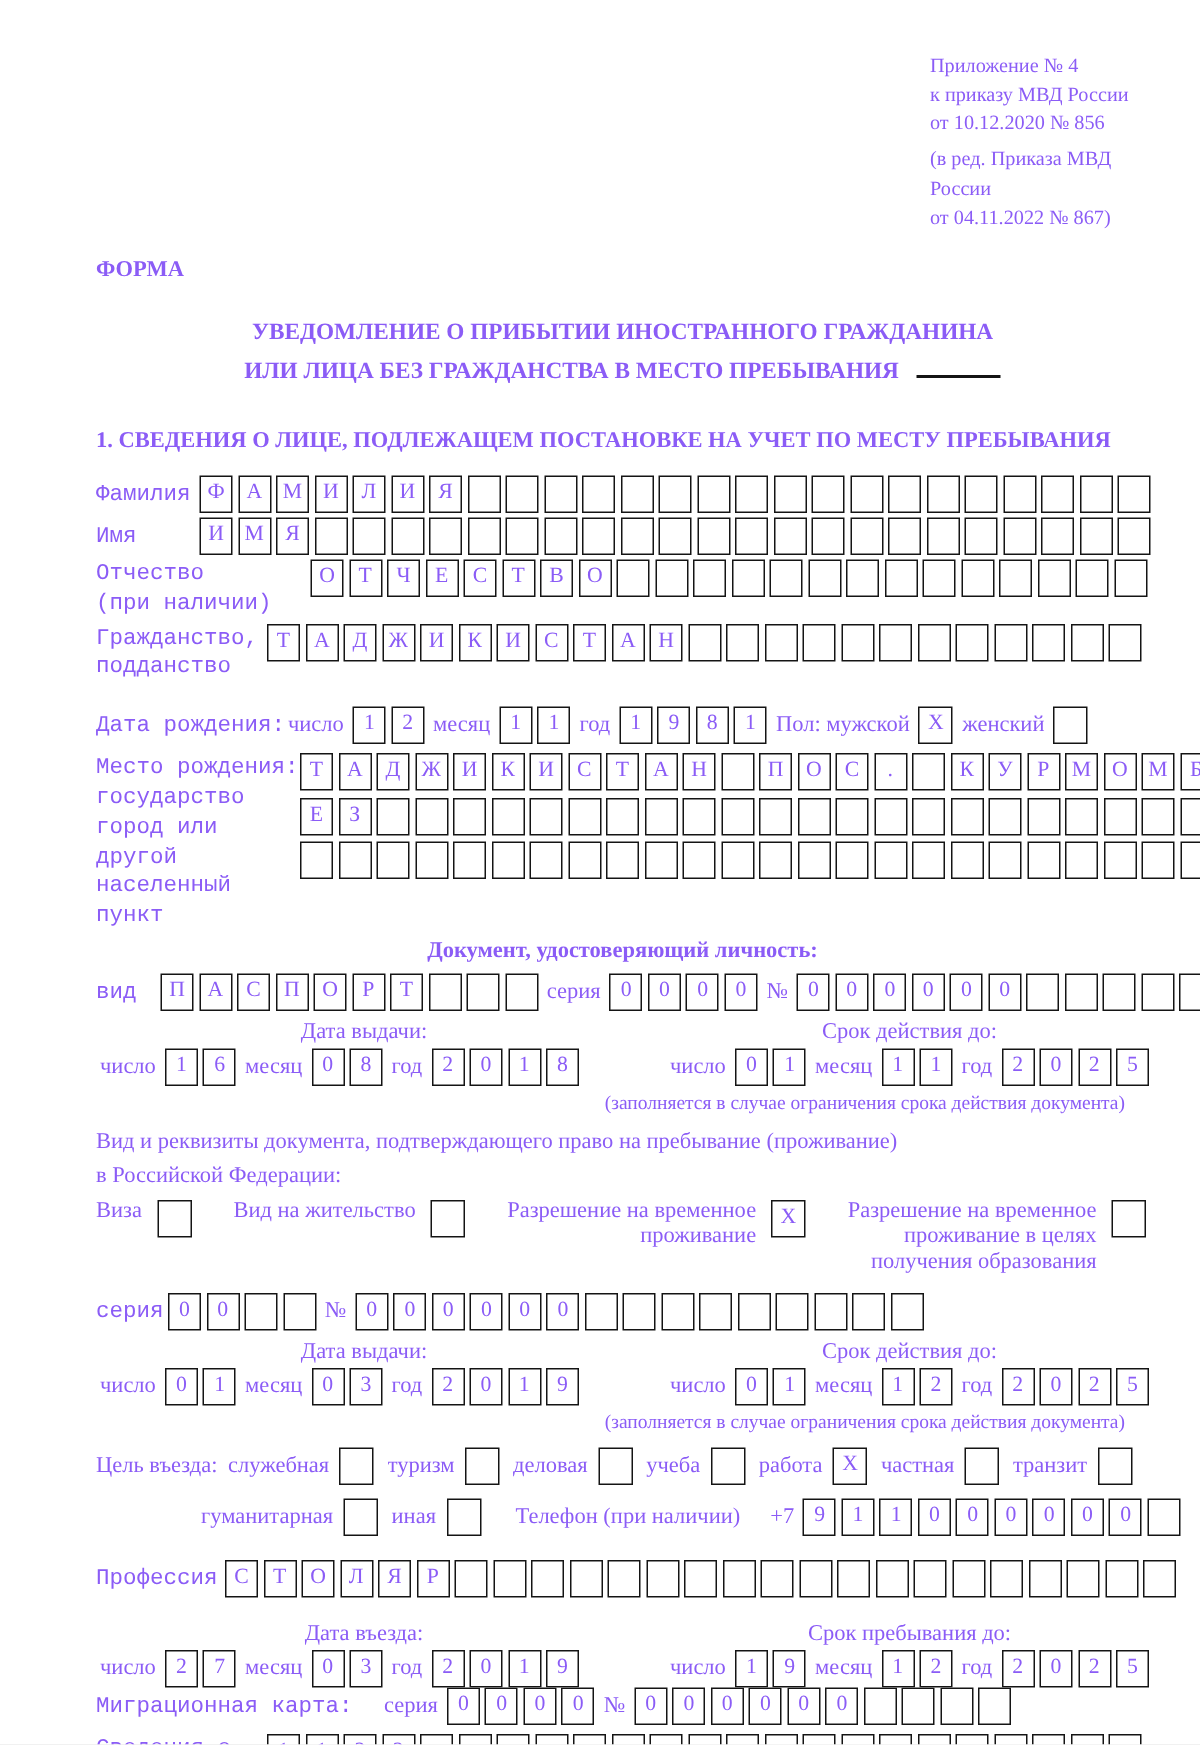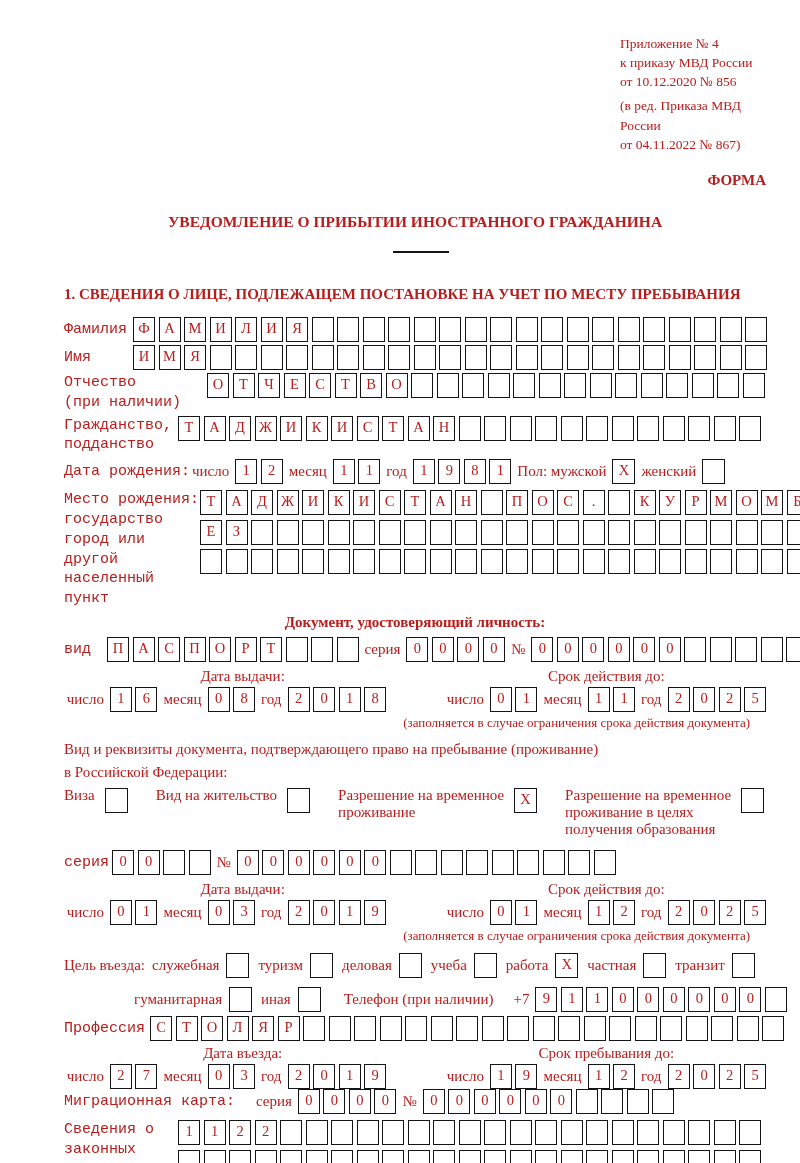--- a/index.html
+++ b/index.html
@@ -1,26 +1,26 @@
 <!DOCTYPE html>
 <html><head>
 <meta charset="utf-8">
 <style>
   html,body { margin:0; padding:0; background:#e8e8e8; }
   .page {
     position:relative; width:800px; height:1163px; margin:0 auto;
     background:#ffffff; box-sizing:border-box;
     padding:34px 34px 0 64px;
     font-family:"Liberation Serif","DejaVu Serif",serif;
-    color:#b91c1c; font-size:15px; overflow:hidden;
+    color:#8b5cf6; font-size:15px; overflow:hidden;
   }
   .pre { white-space:pre-line; }
   .annex { margin-left:556px; font-size:13.5px; line-height:1.42; }
   .annex .amendment { margin-top:5px; }
-  .forma { text-align:right; font-weight:bold; font-size:15px; margin-top:18px; }
+  .forma { font-weight:bold; font-size:15px; margin-top:18px; }
   .title { text-align:center; font-weight:bold; font-size:15.5px; margin-top:20px; line-height:1.65; }
   .blank { display:inline-block; width:56px; border-bottom:2px solid #141414; margin-left:12px; height:0.9em; }
   .heading { font-weight:bold; font-size:15px; margin-top:26px; }
 
   .frow { display:flex; align-items:center; margin-top:3px; }
   .frow.top { align-items:flex-start; }
   .flabel { flex:0 0 auto; line-height:1.32;font-family:Liberation Mono, monospace; }
   .w69 { width:69px; } .w143 { width:143px; } .w114 { width:114px; }
   .w136 { width:136px; } .w43 { width:43px; } .w86 { width:86px; }
   .cellrow { display:inline-flex; gap:3.5px; flex:0 0 auto; }
@@ -36,48 +36,48 @@
   .doc-heading { text-align:center; font-weight:bold; margin-top:5px; font-size:15px; }
   .dpair { display:flex; margin-top:6px;justify-content:flex-end; }
   .dcol { flex:0 0 auto; }
   .dcol.l { width:352px; }
   .dcol.r { margin-left:28px; }
   .dhead { text-align:center; margin-bottom:2px; }
   .drow { display:flex; align-items:center; }
   .note { text-align:right; font-size:13px; margin-top:3px; padding-right:16px; }
   .plain { margin-top:10px; }
   .permit-row { display:flex; align-items:flex-start; margin-top:6px; gap:10px; }
-  .permit-row .center { text-align:left; }
+  .permit-row .center { text-align:right; }
   .permit-row .checkbox { margin-top:1px; }
   .gap8 { width:8px; flex:0 0 auto; }
   .purpose-row { display:flex; align-items:center; margin-top:9px; flex-wrap:nowrap; }
   .purpose-pair { display:flex; align-items:center; margin-right:9px; }
   .purpose-pair .plabel { margin-right:7px; }
   .indent70 { margin-left:70px; }
-  .mt6 { margin-top:6px; } .mt8 { margin-top:4px; } .mt10 { margin-top:0; }
+  .mt6 { margin-top:6px; } .mt8 { margin-top:16px; } .mt10 { margin-top:0; }
   .mt12 { margin-top:12px; } .mt14 { margin-top:14px; }
 </style>
 </head>
 <body>
 
 <div class="page">
 
   <div class="annex">
     <div class="pre">Приложение № 4
 к приказу МВД России
 от 10.12.2020 № 856</div>
     <div class="pre amendment">(в ред. Приказа МВД России
 от 04.11.2022 № 867)</div>
   </div>
 
   <div class="forma">ФОРМА</div>
 
   <div class="title">
     <div>УВЕДОМЛЕНИЕ О ПРИБЫТИИ ИНОСТРАННОГО ГРАЖДАНИНА</div>
-    <div><span class="blank"></span></div>
+    <div><span>ИЛИ ЛИЦА БЕЗ ГРАЖДАНСТВА В МЕСТО ПРЕБЫВАНИЯ</span><span class="blank"></span></div>
   </div>
 
   <div class="heading">1. СВЕДЕНИЯ О ЛИЦЕ, ПОДЛЕЖАЩЕМ ПОСТАНОВКЕ НА УЧЕТ ПО МЕСТУ ПРЕБЫВАНИЯ</div>
 
   <div class="frow mt14">
     <div class="flabel w69">Фамилия</div>
     <div class="cellrow">
         <span class="cell">Ф</span>
         <span class="cell">А</span>
         <span class="cell">М</span>

